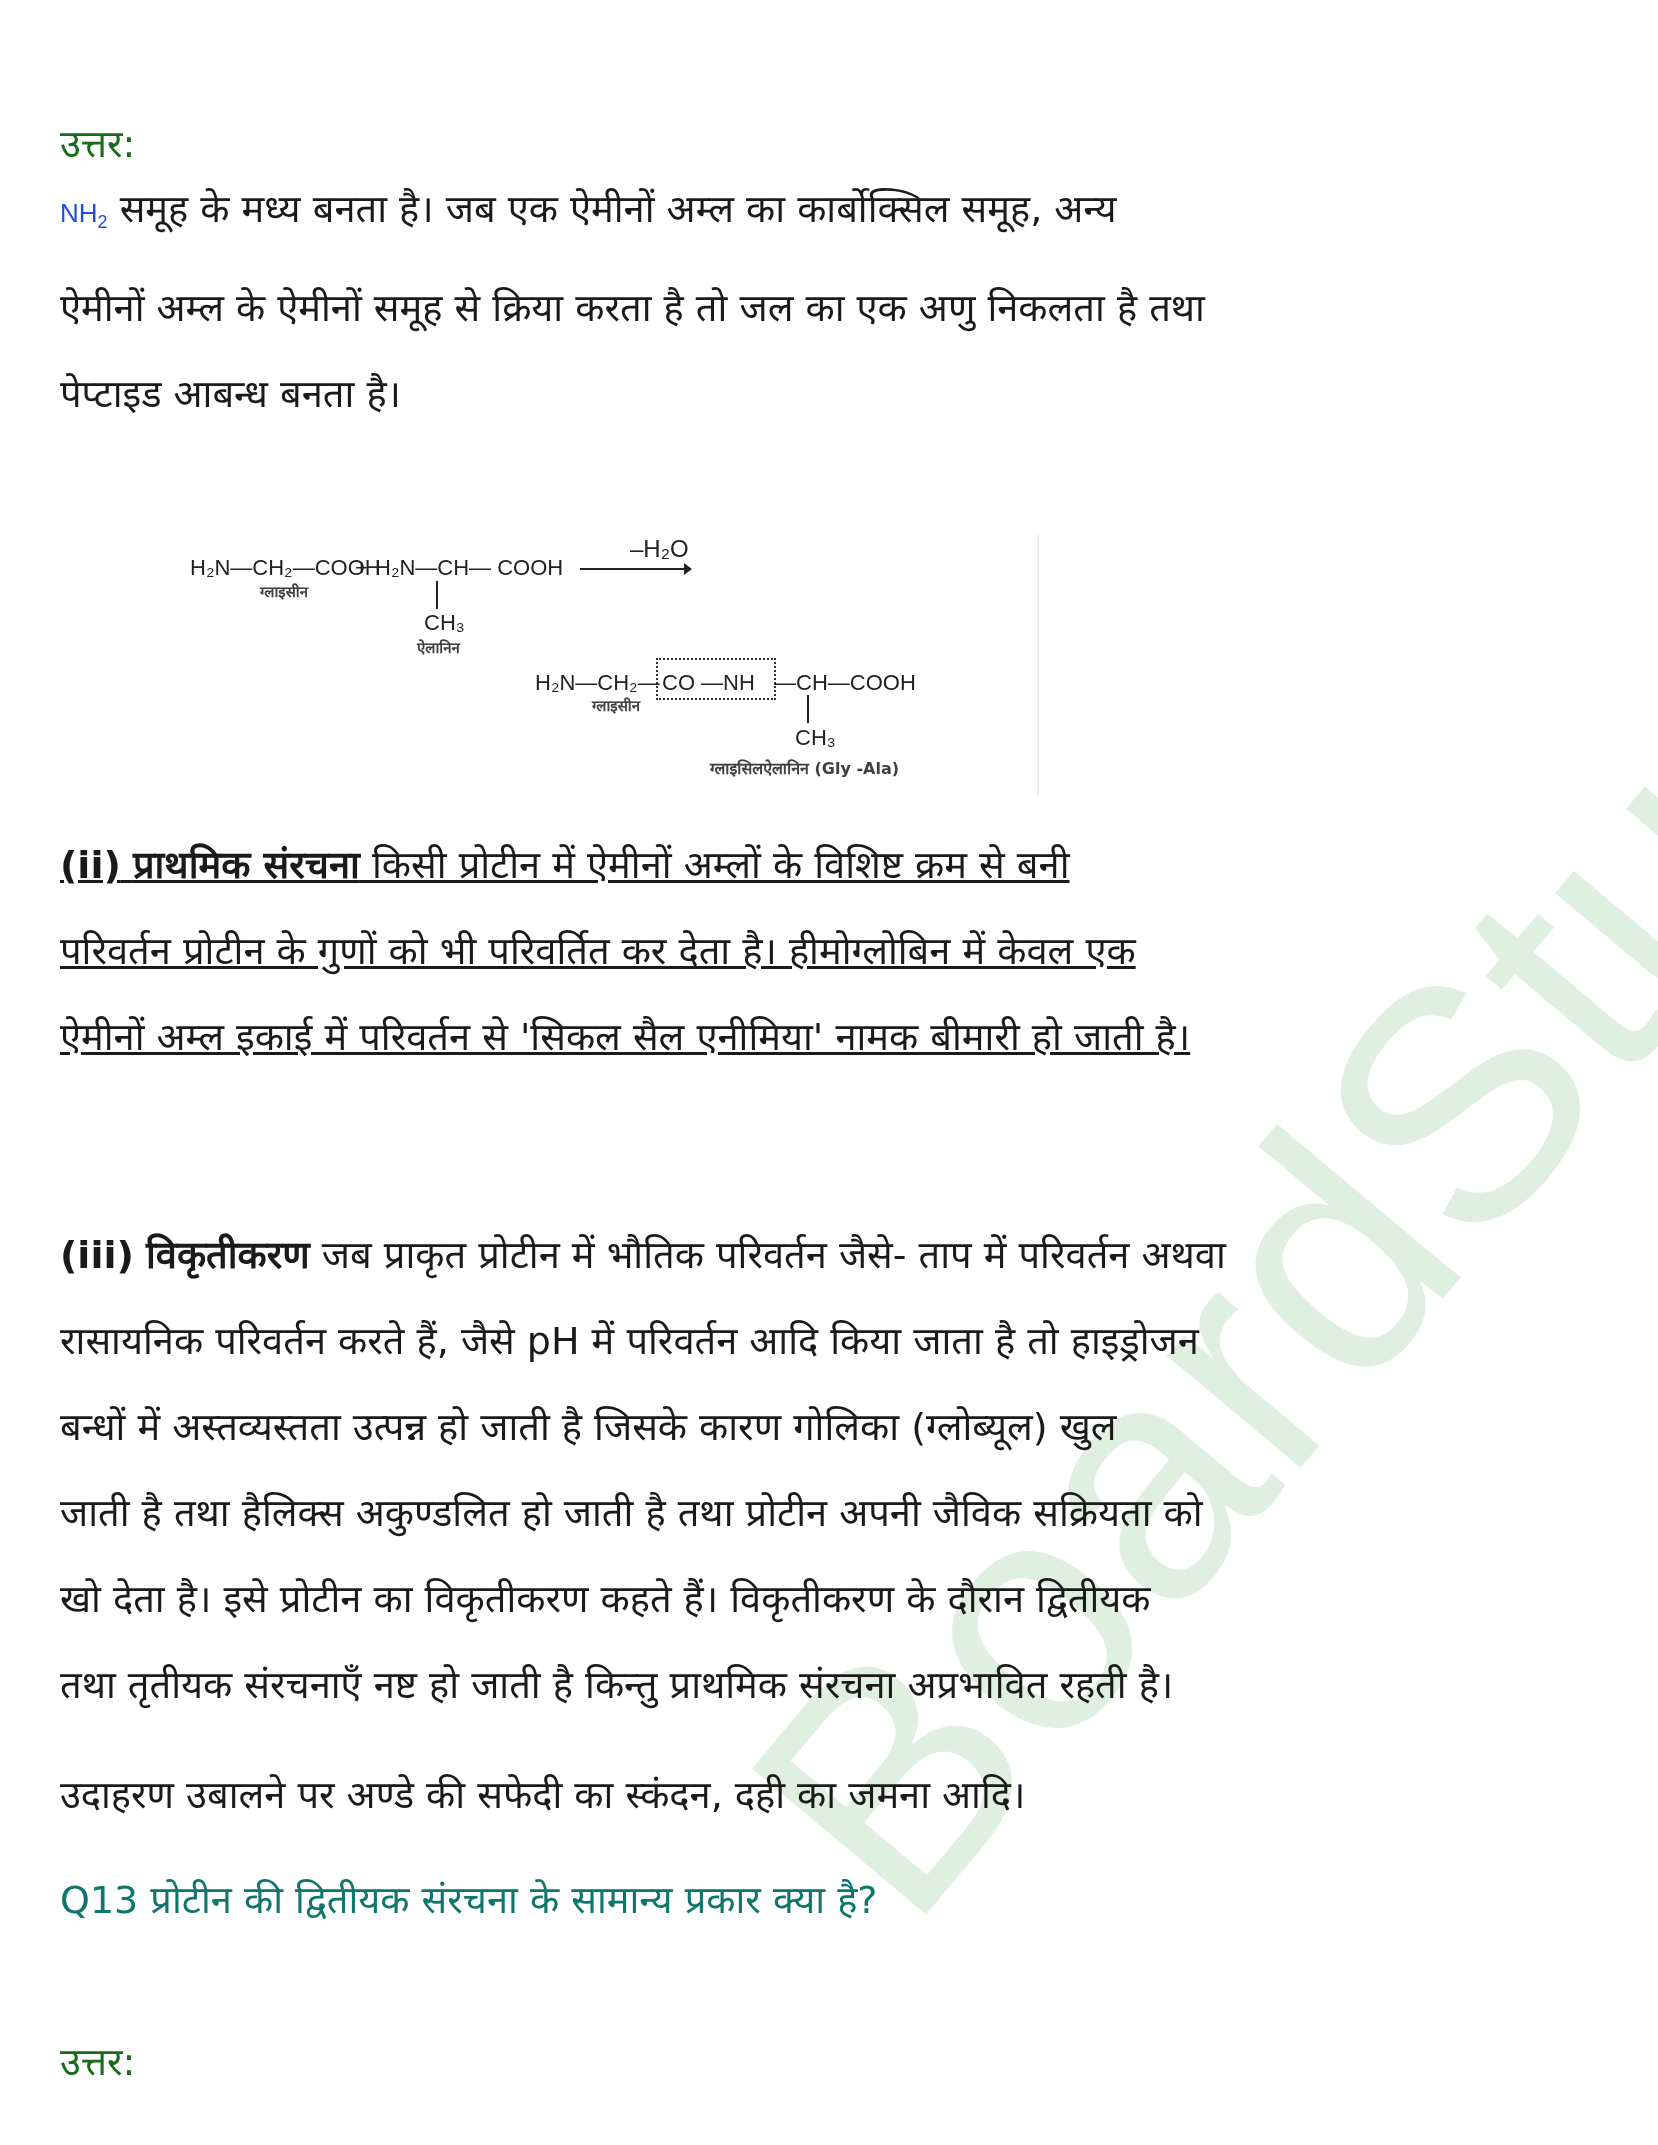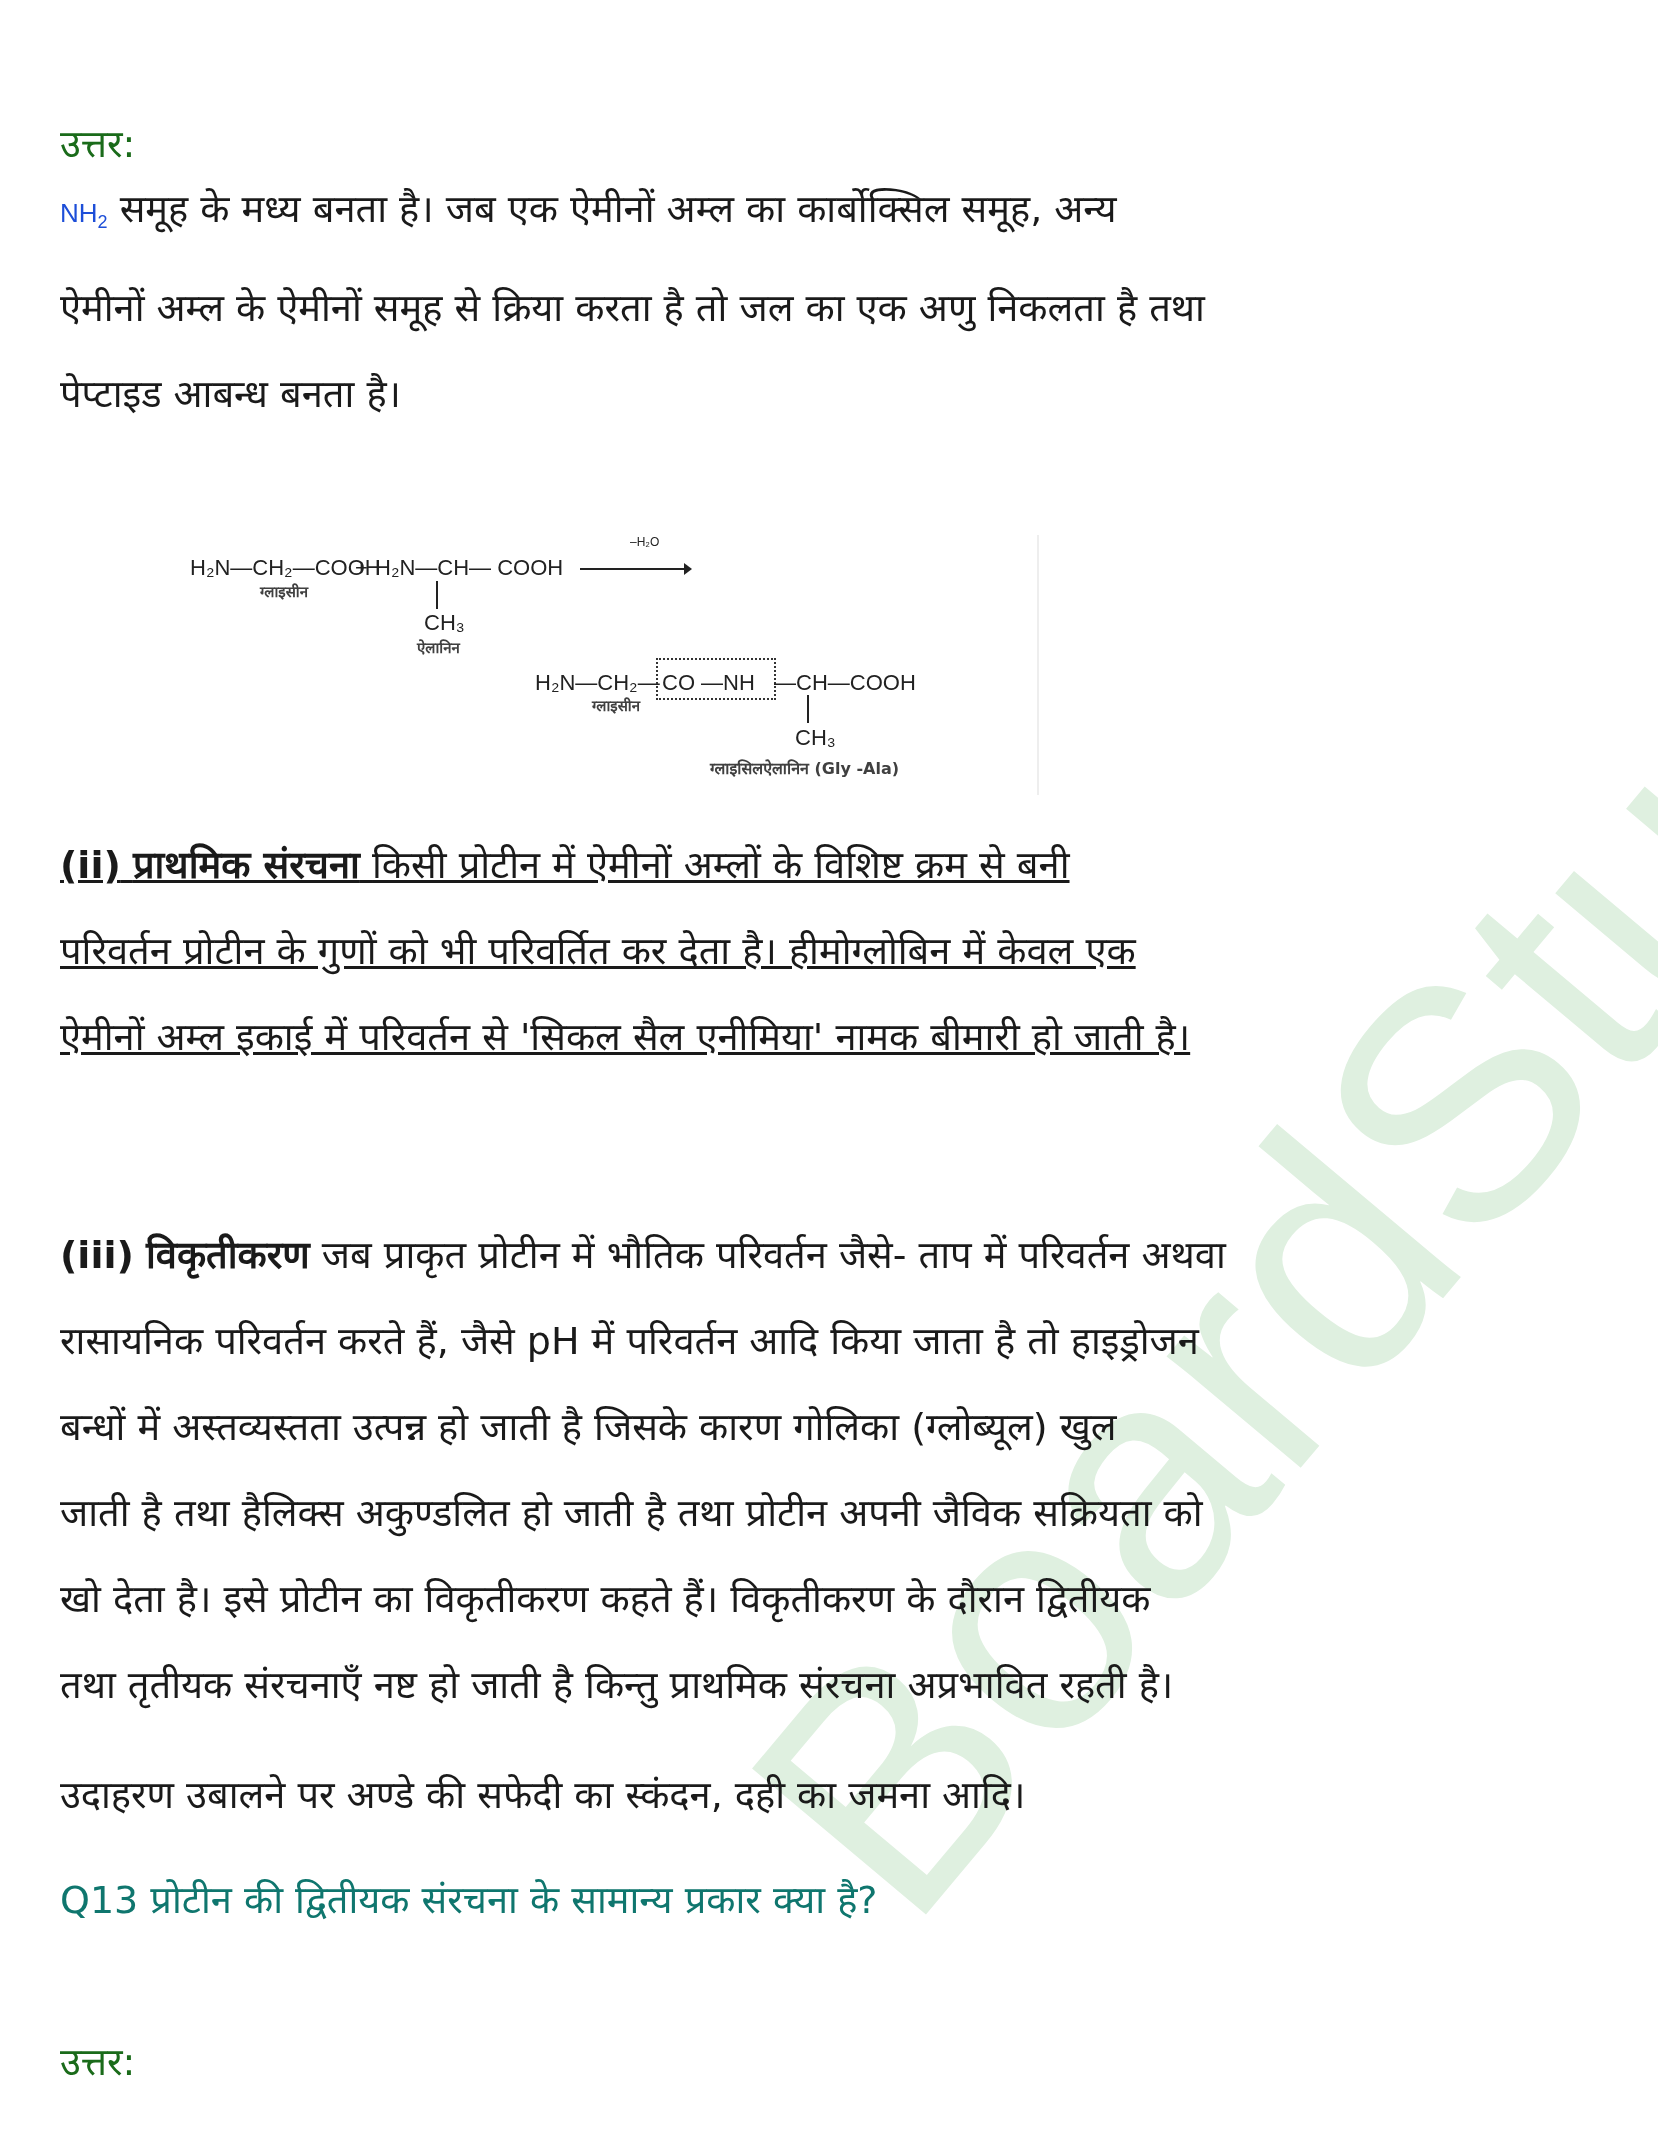--- a/index.html
+++ b/index.html
@@ -41,21 +41,21 @@
   </div>
 
   <div class="diagram">
     <span class="chem" style="left:10px; top:20px;">H₂N—CH₂—COOH</span>
     <span class="chem" style="left:175px; top:20px;">+</span>
     <span class="chem" style="left:195px; top:20px;">H₂N—CH— COOH</span>
     <span class="chem-small" style="left:80px; top:46px;">ग्लाइसीन</span>
     <div style="position:absolute; left:256px; top:46px; width:2px; height:28px; background:#222;"></div>
     <span class="chem" style="left:244px; top:75px;">CH₃</span>
     <span class="chem-small" style="left:237px; top:102px;">ऐलानिन</span>
-    <span class="chem" style="left:450px; top:0px; font-size:12px;">–H₂O</span>
+    <span class="chem" style="left:450px; top:0px; font-size:24px;">–H₂O</span>
     <div style="position:absolute; left:400px; top:33px; width:110px; height:2px; background:#222;"></div>
     <div style="position:absolute; left:504px; top:28px; width:0; height:0; border-left:8px solid #222; border-top:6px solid transparent; border-bottom:6px solid transparent;"></div>
 
     <span class="chem" style="left:355px; top:135px;">H₂N—CH₂—</span>
     <div class="dotbox" style="left:476px; top:123px; width:116px; height:38px;"></div>
     <span class="chem" style="left:482px; top:135px;">CO —NH</span>
     <span class="chem" style="left:594px; top:135px;">—CH—COOH</span>
     <span class="chem-small" style="left:412px; top:160px;">ग्लाइसीन</span>
     <div style="position:absolute; left:627px; top:160px; width:2px; height:28px; background:#222;"></div>
     <span class="chem" style="left:615px; top:190px;">CH₃</span>

